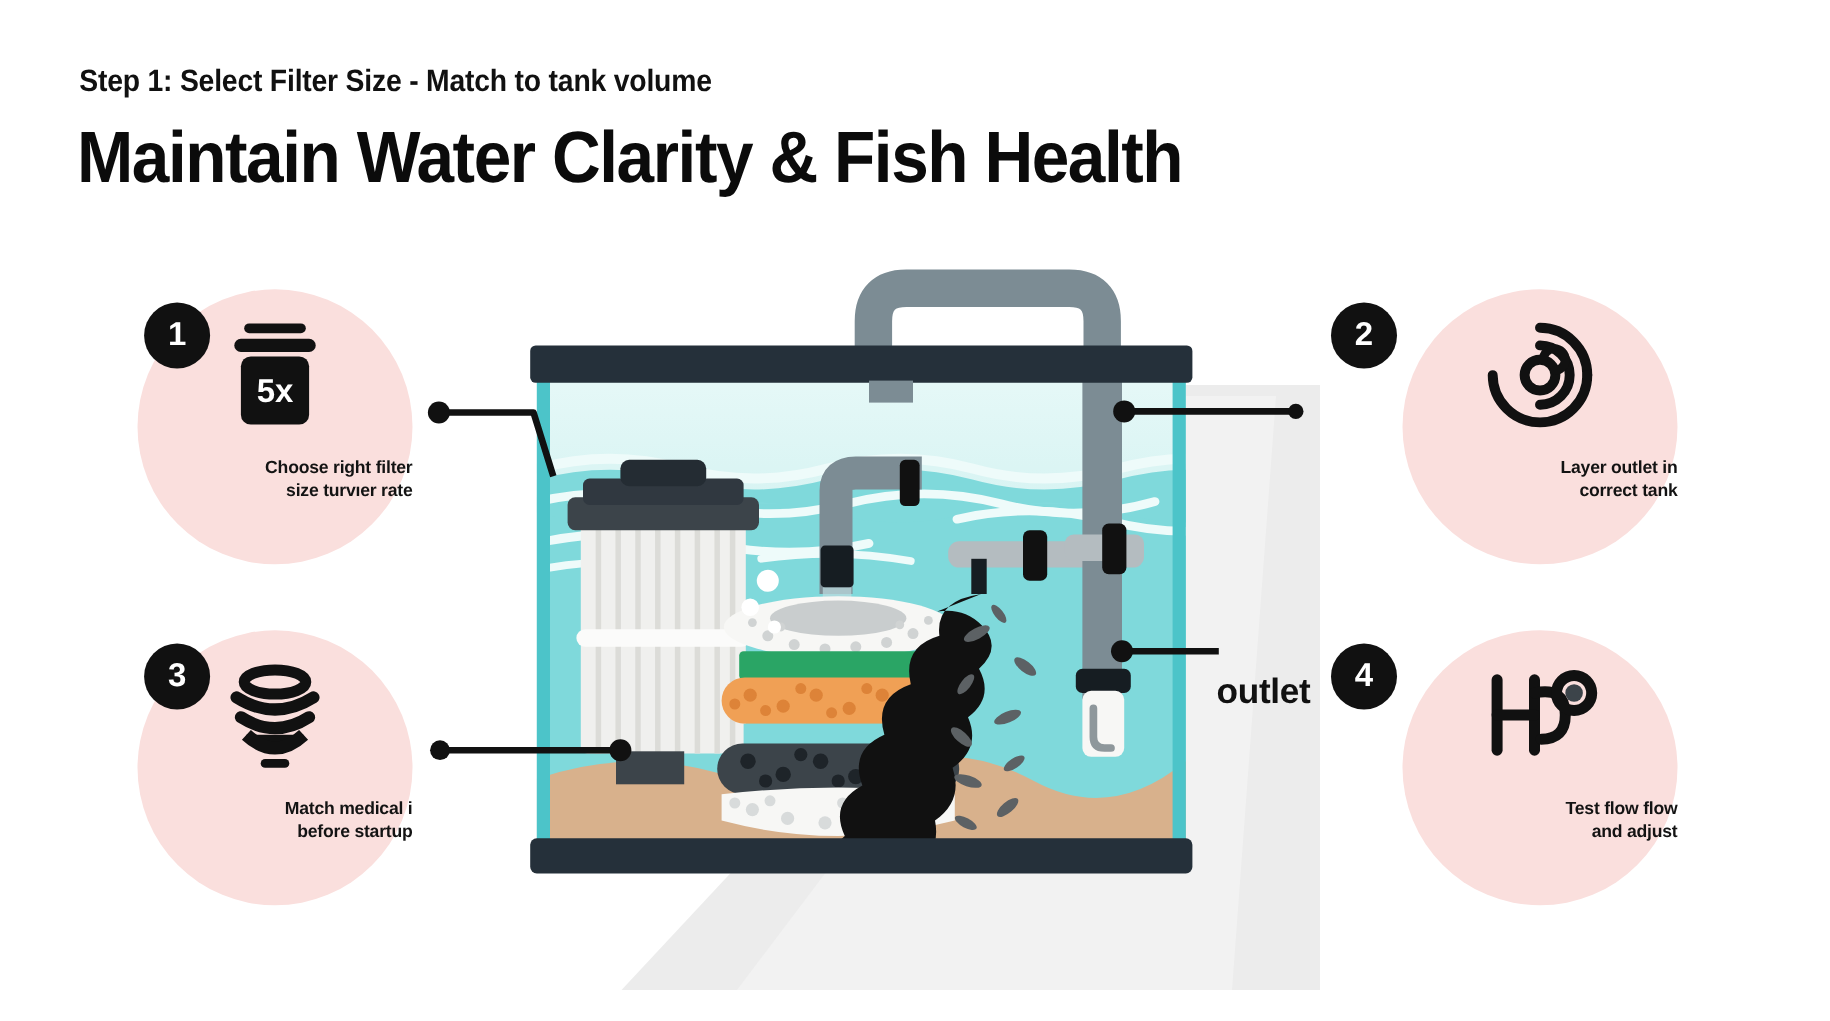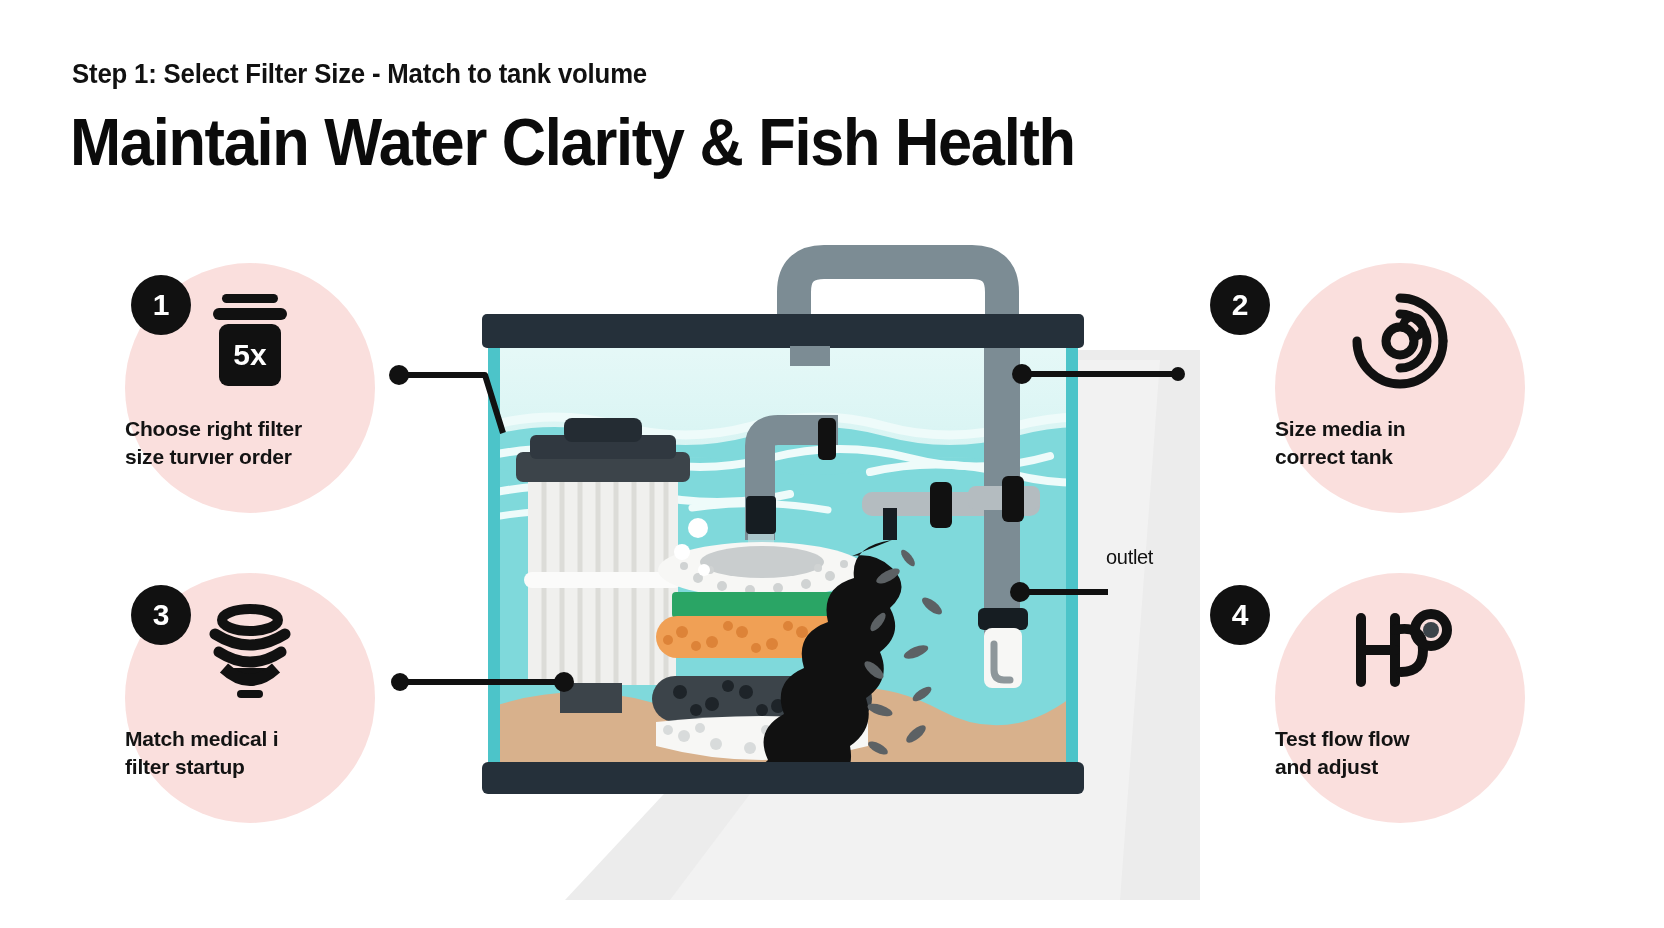--- a/index.html
+++ b/index.html
@@ -34,40 +34,40 @@
     display:flex; align-items:center; justify-content:center;
     font-size:30px; font-weight:bold; line-height:1;
     z-index:4;
   }
   .badge-icon {
     position:absolute; left:50%; top:23px; transform:translateX(-50%);
     width:110px; height:110px; z-index:3;
   }
   .badge-text {
     position:absolute; left:0; right:0; top:152px;
-    text-align:left; font-size:21px; font-weight:bold;
+    text-align:right; font-size:16px; font-weight:bold;
     color:#131313; line-height:1.32; letter-spacing:-0.2px;
     z-index:3;
   }
   #badge1 { left:125px; top:263px; }
   #badge2 { left:1275px; top:263px; }
   #badge3 { left:125px; top:573px; }
   #badge4 { left:1275px; top:573px; }
   #badge1 .badge-num { left:6px;  top:12px; }
   #badge2 .badge-num { left:-65px; top:12px; }
   #badge3 .badge-num { left:6px;  top:12px; }
   #badge4 .badge-num { left:-65px; top:12px; }
 
   
   .leader { position:absolute; z-index:5; }
 
   
   .outlet-label {
-    position:absolute; left:1106px; top:546px;
-    font-size:20px; font-weight:normal; color:#111111;
+    position:absolute; left:1106px; top:610px;
+    font-size:32px; font-weight:bold; color:#111111;
     letter-spacing:-0.3px; z-index:6; white-space:nowrap;
   }
 
   
   #tank-wrap { position:absolute; left:460px; top:240px; width:740px; height:660px; }
   svg.illus { display:block; }
 </style>
 </head>
 <body>
 
@@ -289,58 +289,58 @@
     <div class="badge-icon">
       <svg width="110" height="110" viewBox="0 0 110 110">
         <rect x="27" y="8" width="56" height="9" rx="4.5" fill="#111111"></rect>
         <rect x="18" y="22" width="74" height="12" rx="6" fill="#111111"></rect>
         <rect x="24" y="38" width="62" height="62" rx="9" fill="#111111"></rect>
         <text x="55" y="79" text-anchor="middle" font-family="Liberation Sans, sans-serif" font-size="30" font-weight="bold" fill="#ffffff">5x</text>
       </svg>
     </div>
     <div class="badge-text">
       <div>Choose right filter</div>
-      <div>size turvıer order</div>
+      <div>size turvıer rate</div>
     </div>
   </div>
 
   <div class="badge" id="badge2">
     <div class="badge-disc"></div>
     <div class="badge-num">2</div>
     <div class="badge-icon">
       <svg width="110" height="110" viewBox="0 0 110 110">
         <path d="M55 12 a43 43 0 0 1 43 43" fill="none" stroke="#111111" stroke-width="9" stroke-linecap="round"></path>
         <path d="M12 55 a43 43 0 0 0 43 43 a43 43 0 0 0 43 -43" fill="none" stroke="#111111" stroke-width="9" stroke-linecap="round"></path>
         <path d="M55 28 a27 27 0 0 1 27 27 a27 27 0 0 1 -27 27" fill="none" stroke="#111111" stroke-width="9" stroke-linecap="round"></path>
         <circle cx="55" cy="55" r="14" fill="none" stroke="#111111" stroke-width="9"></circle>
         <path d="M58 41 a10 10 0 1 1 10 10" fill="none" stroke="#111111" stroke-width="8" stroke-linecap="round"></path>
       </svg>
     </div>
     <div class="badge-text">
-      <div>Size media in</div>
+      <div>Layer outlet in</div>
       <div>correct tank</div>
     </div>
   </div>
 
   <div class="badge" id="badge3">
     <div class="badge-disc"></div>
     <div class="badge-num">3</div>
     <div class="badge-icon">
       <svg width="110" height="110" viewBox="0 0 110 110">
         <ellipse cx="55" cy="24" rx="28" ry="11" fill="none" stroke="#111111" stroke-width="10"></ellipse>
         <path d="M20 38 q35 22 70 0" fill="none" stroke="#111111" stroke-width="11" stroke-linecap="round"></path>
         <path d="M24 56 q31 20 62 0" fill="none" stroke="#111111" stroke-width="11" stroke-linecap="round"></path>
         <path d="M29 72 q26 24 52 0 l0 2 q-26 26 -52 0 Z" fill="#111111"></path>
         <path d="M29 72 q26 24 52 0" fill="#111111" stroke="#111111" stroke-width="12" stroke-linejoin="round"></path>
         <rect x="42" y="94" width="26" height="8" rx="4" fill="#111111"></rect>
       </svg>
     </div>
     <div class="badge-text">
       <div>Match medical i</div>
-      <div>filter startup</div>
+      <div>before startup</div>
     </div>
   </div>
 
   <div class="badge" id="badge4">
     <div class="badge-disc"></div>
     <div class="badge-num">4</div>
     <div class="badge-icon">
       <svg width="110" height="110" viewBox="0 0 110 110">
         <line x1="16" y1="22" x2="16" y2="86" stroke="#111111" stroke-width="10" stroke-linecap="round"></line>
         <line x1="50" y1="22" x2="50" y2="86" stroke="#111111" stroke-width="10" stroke-linecap="round"></line>

